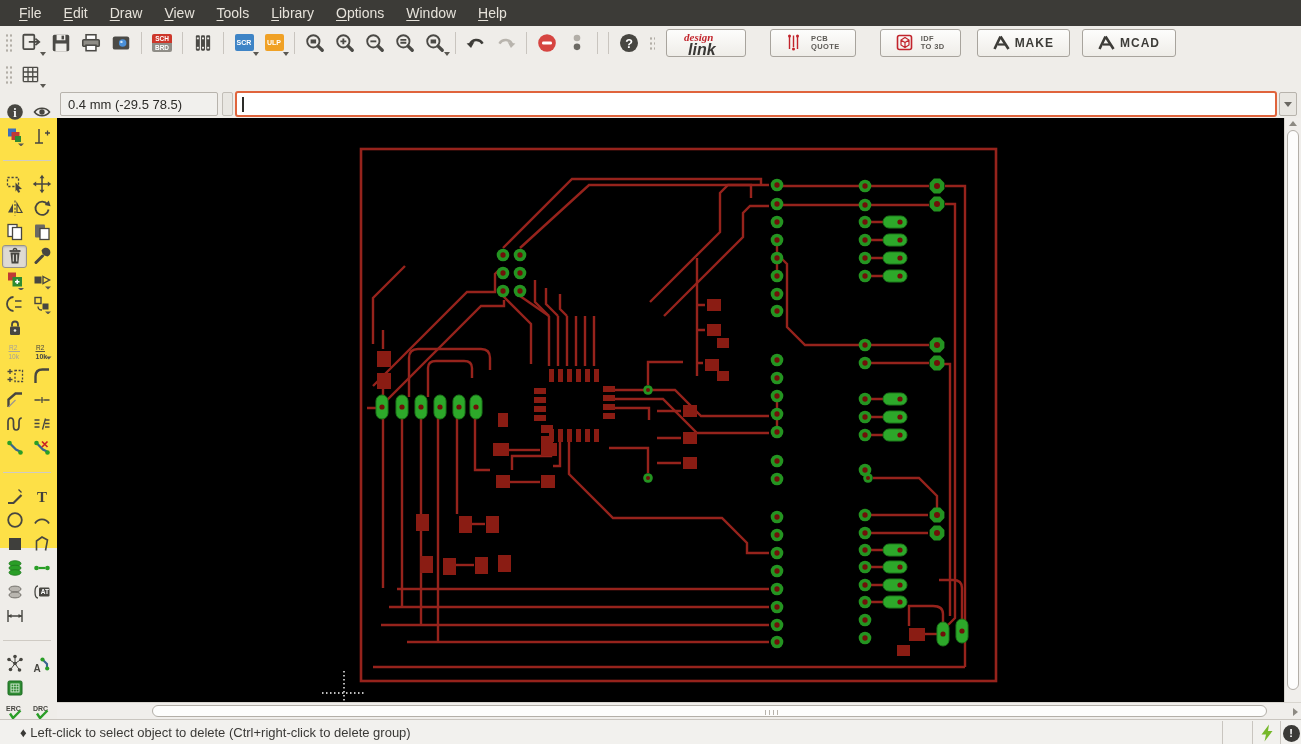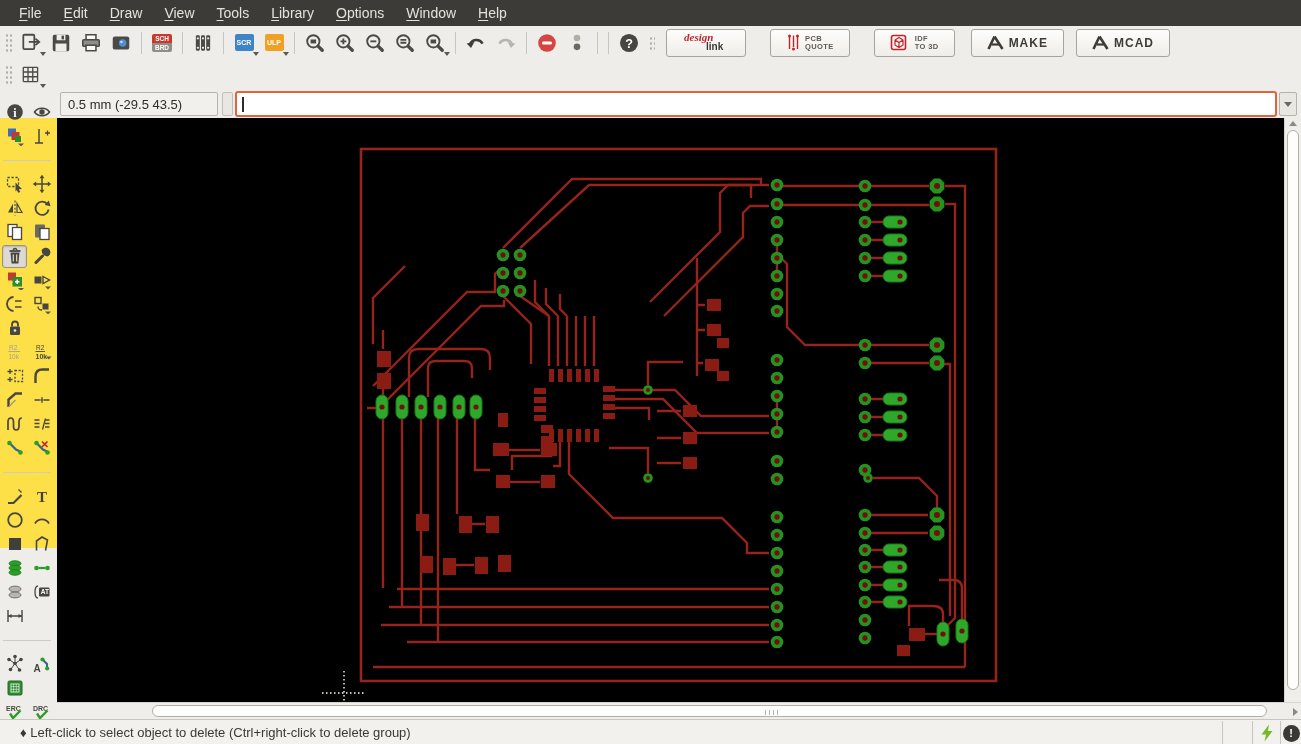--- a/index.html
+++ b/index.html
@@ -22,21 +22,21 @@
   svg.ic { display:block; }
   .badge { width:19px; height:17px; border-radius:2px; color:#fff; font-weight:bold; font-size:7px; display:flex; align-items:center; justify-content:center; }
   .schbrd { width:20px; height:18px; border-radius:2px; overflow:hidden; font-size:6.5px; font-weight:bold; color:#fff; text-align:center; line-height:9px; }
   .schbrd .t { background:#cd372b; height:9px; }
   .schbrd .b { background:#8f8d87; height:9px; }
   .dd { position:absolute; right:0px; bottom:1px; width:0; height:0; border-left:3.5px solid transparent; border-right:3.5px solid transparent; border-top:4.5px solid #5a5852; }
   .brandbtn { height:28px; border:1px solid #a8a49d; border-radius:3px; background:linear-gradient(#fdfdfc,#efede8); display:flex; align-items:center; padding:0 15px; margin-left:8px; }
   .brandbtn .two { font-size:7.5px; font-weight:bold; color:#5c5a55; line-height:8px; letter-spacing:.4px; }
   .dl-wrap { position:relative; width:48px; height:24px; }
   .dl1 { position:absolute; left:2px; top:0px; color:#c2242c; font-style:italic; font-weight:bold; font-size:11px; font-family:"Liberation Serif",serif; }
-  .dl2 { position:absolute; left:24px; top:10px; color:#3a3936; font-weight:bold; font-size:10px; }
+  .dl2 { position:absolute; left:6px; top:10px; color:#3a3936; font-weight:bold; font-size:16px;font-style:italic; }
   .mk-label { font-size:12px; font-weight:bold; color:#3d3c38; letter-spacing:1px; margin-left:5px; }
 
   
   .cmdrow { position:absolute; left:0; top:90px; width:1301px; height:28px; background:#efede9; }
   .coordbox { position:absolute; left:60px; top:2px; width:158px; height:24px; background:#f1f0ed; border:1px solid #b7b3ac; border-radius:2px; font-size:13px; color:#2d2c29; display:flex; align-items:center; padding-left:7px; }
   .cmdsplit { position:absolute; left:222px; top:2px; width:11px; height:24px; background:#e9e7e2; border:1px solid #c2beb7; border-radius:2px; }
   .cmdinput { position:absolute; left:235px; top:1px; width:1042px; height:26px; background:#ffffff; border:2px solid #e0643c; border-radius:3px; }
   .caret { position:absolute; left:5px; top:4px; width:1.5px; height:15px; background:#2d2c29; }
   .cmddrop { position:absolute; left:1279px; top:2px; width:18px; height:24px; background:#e9e7e2; border:1px solid #b7b3ac; border-radius:2px; display:flex; align-items:center; justify-content:center; }
   .cmddrop:after { content:""; border-left:4px solid transparent; border-right:4px solid transparent; border-top:5px solid #6a6archive; border-top:5px solid #6a6862; }
@@ -262,21 +262,21 @@
             <path d="M3.5,4 V16"></path>
             <path d="M7.5,2.5 V14"></path>
             <path d="M11.5,4 V16"></path>
           </g>
         <g fill="#c2242c">
             <circle cx="3.5" cy="3" r="1.5"></circle>
             <circle cx="7.5" cy="16" r="1.5"></circle>
             <circle cx="11.5" cy="3" r="1.5"></circle>
           </g>
       </svg>
-      <div class="two" style="margin-left:4px">
+      <div class="two" style="margin-left:10px">
         <div>PCB</div>
         <div>QUOTE</div>
       </div>
     </div>
     <div class="brandbtn" style="margin-left:24px">
       <svg class="ic" width="20" height="20" viewBox="0 0 20 20">
         <rect x="1.5" y="2.5" width="14" height="14" rx="2" fill="none" stroke="#c2242c" stroke-width="1.6"></rect>
         <path d="M5,12 L5,7 L9,4.5 L13,7 L13,12 L9,14.5 Z M5,7 L9,9.5 L13,7 M9,9.5 V14.5" fill="none" stroke="#c2242c" stroke-width="1.2"></path>
       </svg>
       <div class="two" style="margin-left:5px">
@@ -304,21 +304,21 @@
     <div class="grip"></div>
     <div class="tbtn">
       <svg class="ic" width="22" height="22" viewBox="0 0 20 20">
         <path d="M3,3 H16 M3,7.3 H16 M3,11.6 H16 M3,16 H16 M3,3 V16 M7.3,3 V16 M11.6,3 V16 M16,3 V16" stroke="#4b4a46" stroke-width="1.2" fill="none"></path>
       </svg>
       <div class="dd"></div>
     </div>
   </div>
 
   <div class="cmdrow">
-    <div class="coordbox">0.5 mm (-29.5 43.5)</div>
+    <div class="coordbox">0.4 mm (-29.5 78.5)</div>
     <div class="cmdsplit"></div>
     <div class="cmdinput">
       <div class="caret"></div>
     </div>
     <div class="cmddrop"></div>
   </div>
 
   <div class="palette">
     <div class="pbtn">
         <svg width="20" height="20" viewBox="0 0 20 20">

